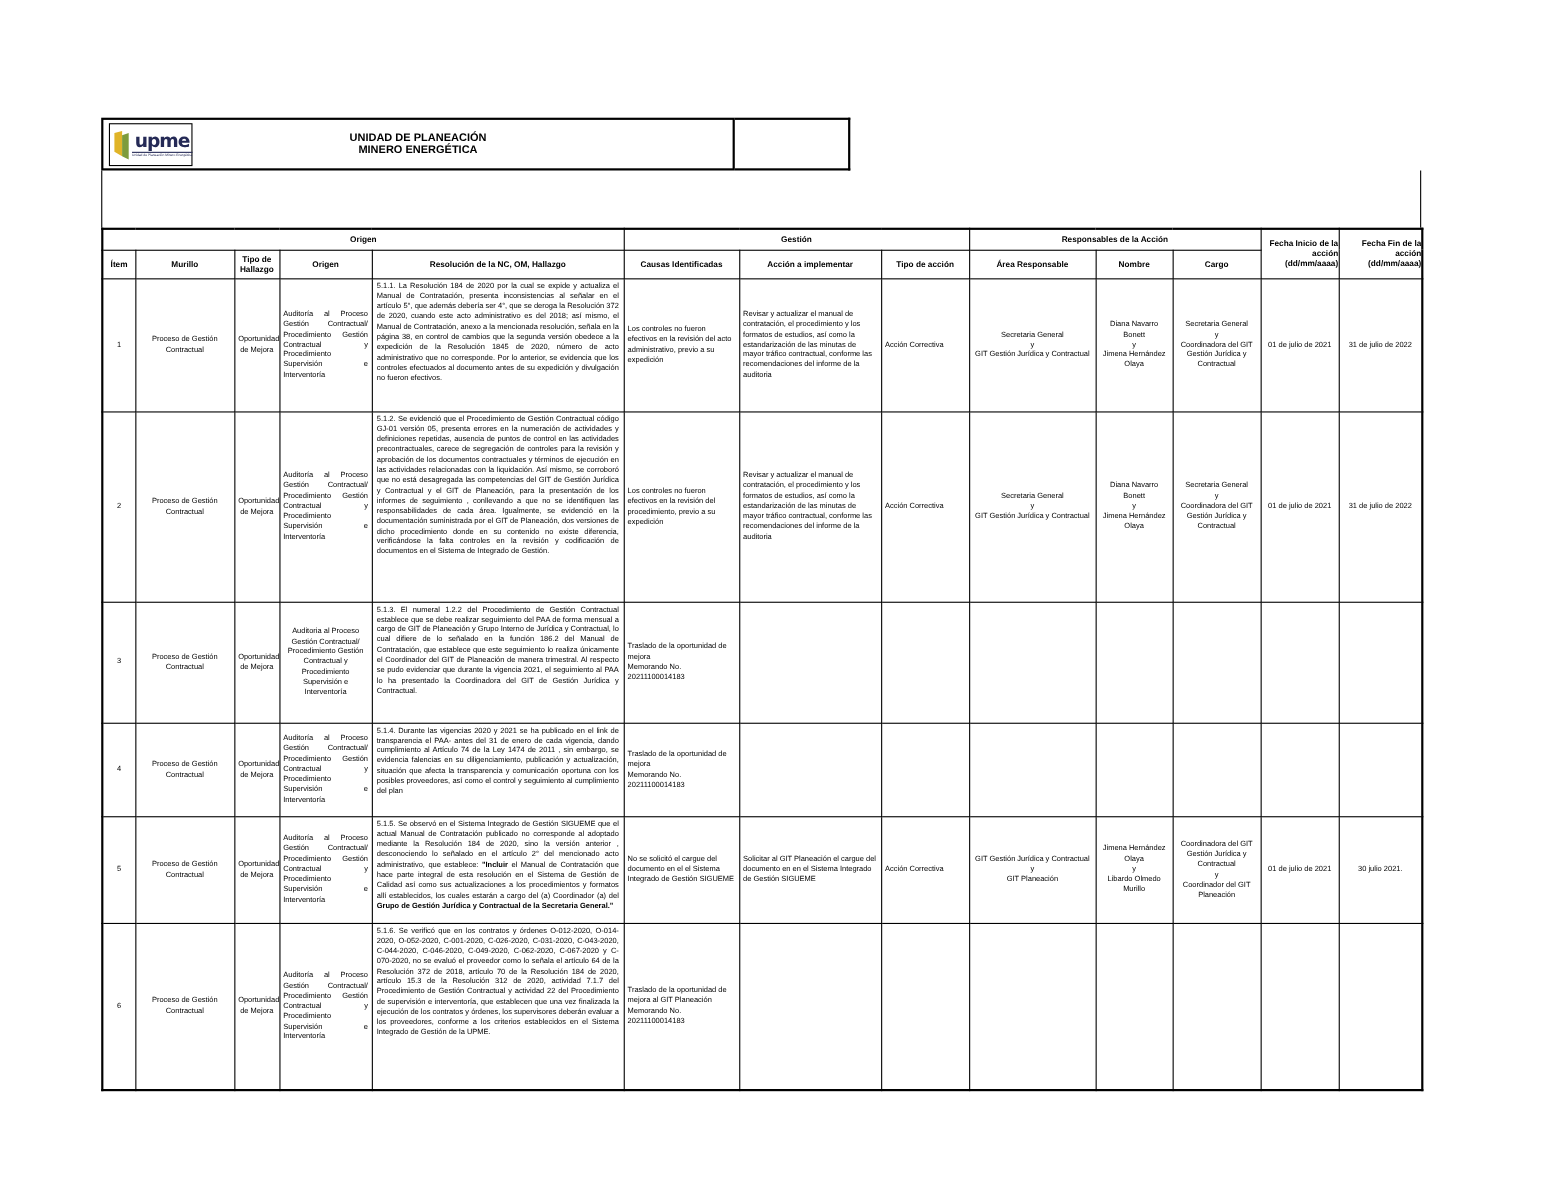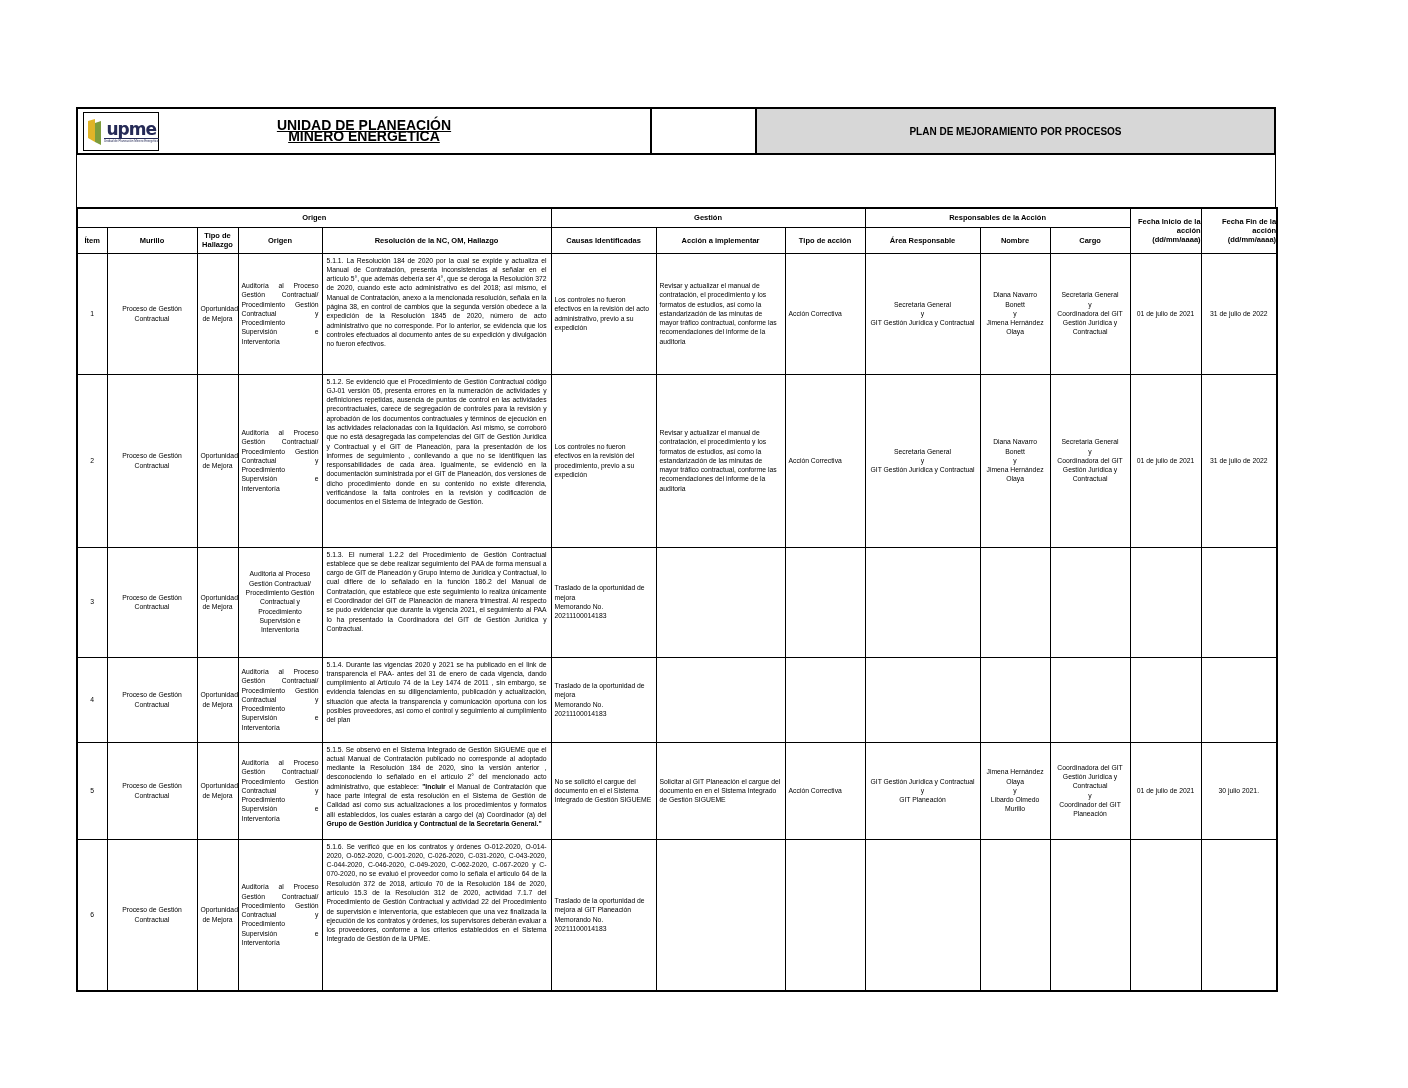--- a/index.html
+++ b/index.html
@@ -1,26 +1,26 @@
 <!DOCTYPE html>
 <html><head>
 <meta charset="utf-8">
 <style>
   html,body{margin:0;padding:0;}
   body{
     width:1408px;height:1088px;background:#ffffff;position:relative;
     font-family:"Liberation Sans", sans-serif;color:#000;
   }
-  .sheet{position:absolute;left:76px;top:107px;width:1200px;}
+  .sheet{position:absolute;left:92px;top:107px;width:1200px;}
 
   
   .hdr{display:flex;height:48px;box-sizing:border-box;}
   .hdr-left{width:576px;box-sizing:border-box;border:2px solid #000;position:relative;
     display:flex;align-items:center;justify-content:center;}
-  .entity-title{font-weight:bold;font-size:14px;line-height:11px;text-align:center;white-space:pre-line;text-decoration:underline;}
+  .entity-title{font-weight:bold;font-size:10px;line-height:11px;text-align:center;white-space:pre-line;}
   .logo-box{position:absolute;left:5px;top:3px;width:76px;height:39px;box-sizing:border-box;
     border:1px solid #000;display:flex;align-items:center;padding:2px 3px;gap:2px;background:#fff;}
   .logo-flag{flex:0 0 auto;}
   .logo-text{display:flex;flex-direction:column;align-items:center;}
   .logo-brand{font-weight:bold;font-size:17px;line-height:17px;letter-spacing:-1px;color:#252a56;
     font-family:"DejaVu Sans", sans-serif;}
   .logo-tag{font-size:3px;line-height:4px;color:#252a56;border-top:0.5px solid #252a56;white-space:nowrap;}
   .hdr-mid{width:105px;box-sizing:border-box;border:2px solid #000;border-left:none;background:#fff;}
   .hdr-right{flex:1;box-sizing:border-box;border:2px solid #000;border-left:none;background:#d7d7d7;
     display:flex;align-items:center;justify-content:center;font-weight:bold;font-size:10px;}
@@ -59,21 +59,20 @@
         </svg>
         <div class="logo-text">
           <span class="logo-brand">upme</span>
           <span class="logo-tag">Unidad de Planeación Minero Energética</span>
         </div>
       </div>
       <div class="entity-title">UNIDAD DE PLANEACIÓN
 MINERO ENERGÉTICA</div>
     </div>
     <div class="hdr-mid"></div>
-    <div class="hdr-right">PLAN DE MEJORAMIENTO POR PROCESOS</div>
   </div>
 
   <div class="band"></div>
 
   <table>
     <colgroup>
       <col style="width:30px">
         <col style="width:90px">
         <col style="width:41px">
         <col style="width:84px">

